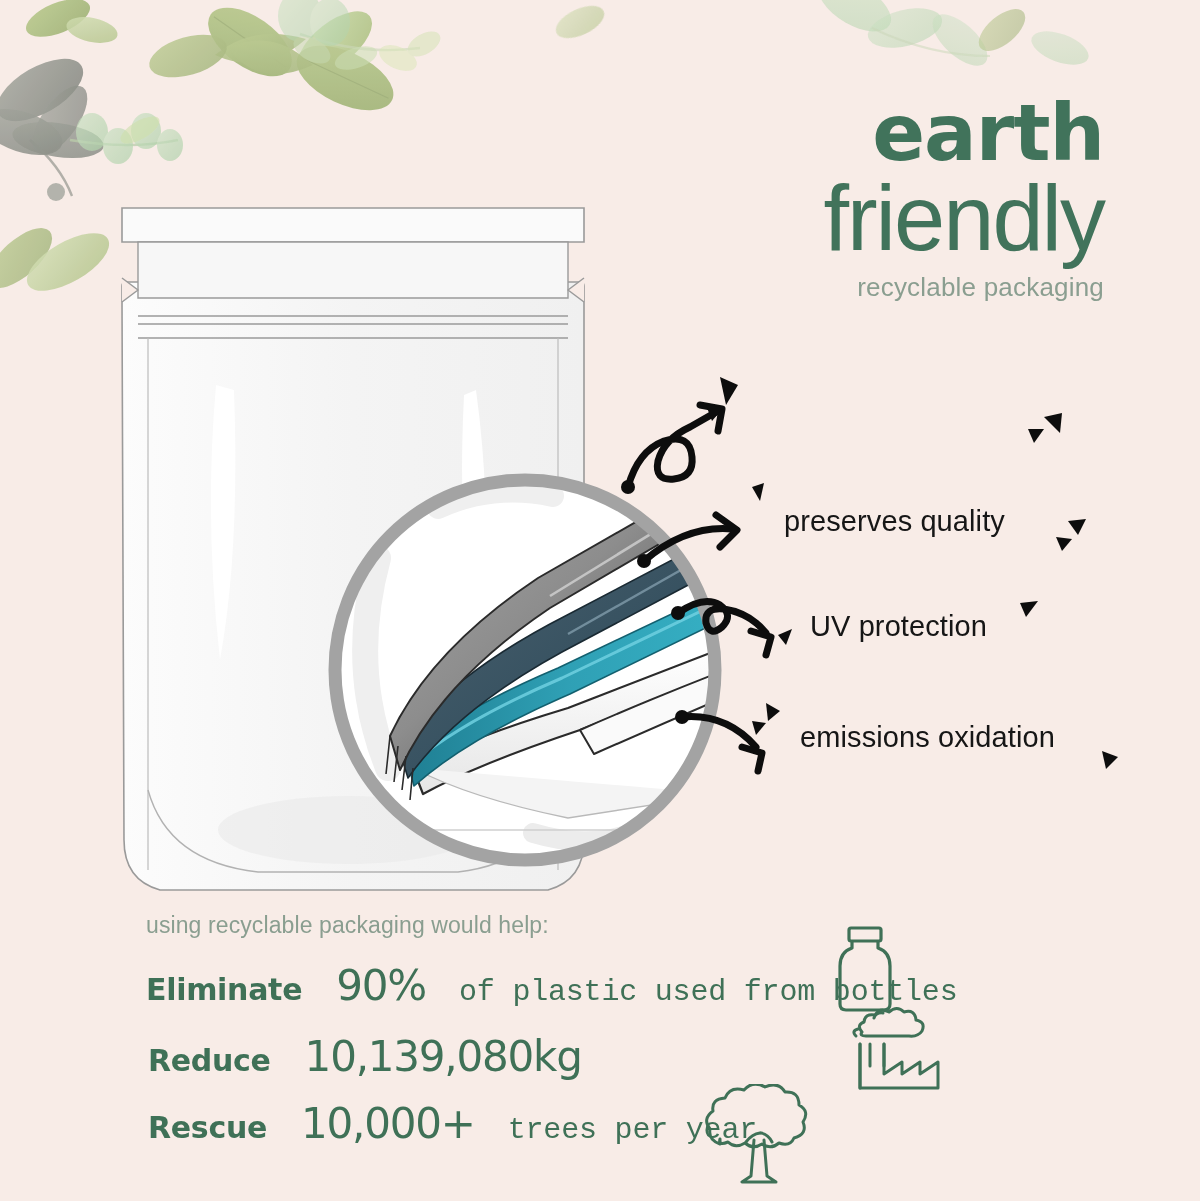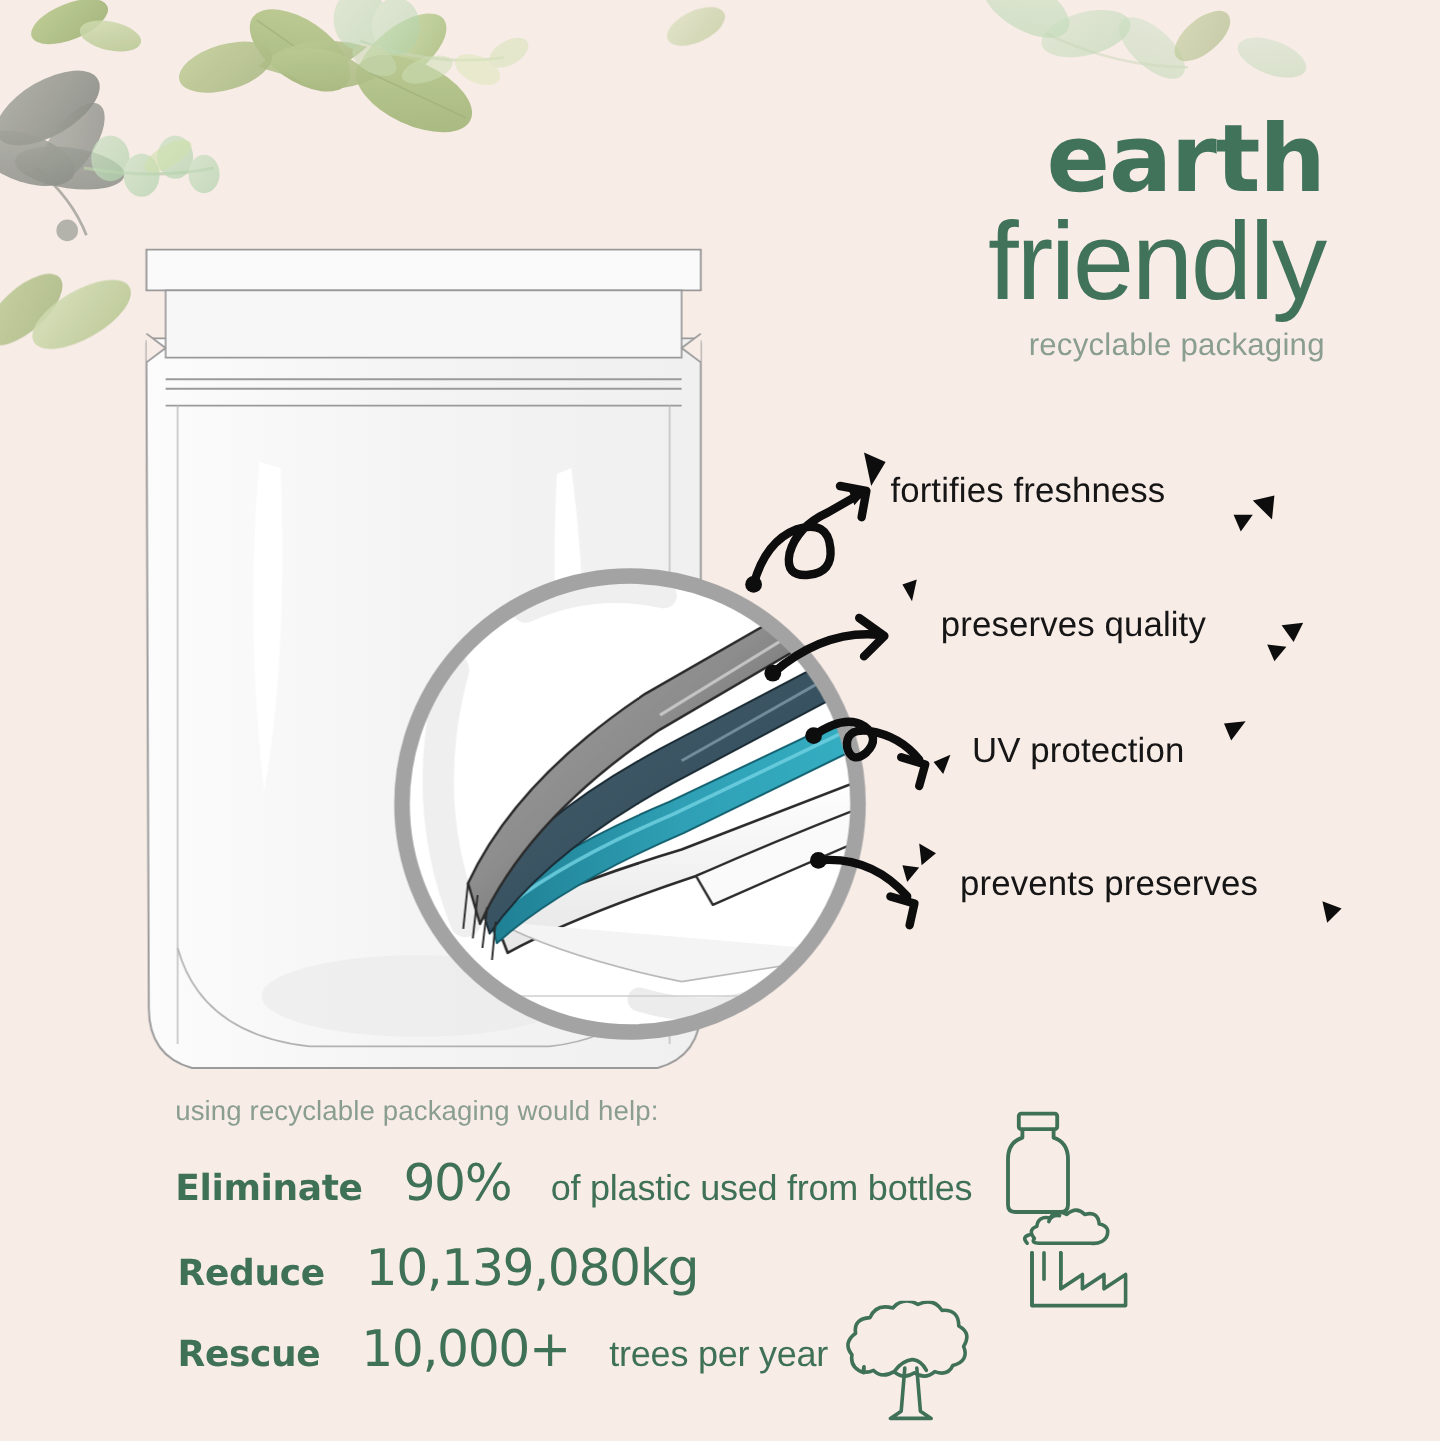--- a/index.html
+++ b/index.html
@@ -148,21 +148,21 @@
   .stat-value {
     font-size: 42px;
     font-weight: 400;
     letter-spacing: -1.2px;
     margin: 0 9px 0 10px;
   }
   .stat-tail {
     font-size: 30px;
     font-weight: 400;
     letter-spacing: -0.2px;
-    font-family: Liberation Sans, sans-serif;
+    font-family: Liberation Mono, monospace;
   }
   .row-1 { margin-left: 0px; }
   .row-2 { margin-left: 2px; margin-top: 22px; }
   .row-3 { margin-left: 2px; margin-top: 8px; }
 
   .stat-icon {
     position: absolute;
     pointer-events: none;
   }
   .icon-bottle { left: 684px; top: 10px; }
@@ -439,31 +439,28 @@
 
         <path d="M158 270 L172 264 L166 280 Z"></path>
         <path d="M400 238 L418 236 L406 252 Z"></path>
 
         <path d="M146 338 L160 346 L148 356 Z"></path>
         <path d="M132 356 L146 358 L136 370 Z"></path>
         <path d="M482 386 L498 392 L486 404 Z"></path>
       </g>
     </svg>
 
-    <div class="feature-row f0">
-      <span class="feature-label">fortifies freshness</span>
-    </div>
     <div class="feature-row f1">
       <span class="feature-label">preserves quality</span>
     </div>
     <div class="feature-row f2">
       <span class="feature-label">UV protection</span>
     </div>
     <div class="feature-row f3">
-      <span class="feature-label">prevents preserves</span>
+      <span class="feature-label">emissions oxidation</span>
     </div>
   </div>
 
   <div class="stats">
     <div class="stats-intro">using recyclable packaging would help:</div>
 
     <div class="stat-line row-1">
       <span class="stat-verb">Eliminate</span>
       <span class="stat-value">90%</span>
       <span class="stat-tail">of plastic used from bottles</span>

